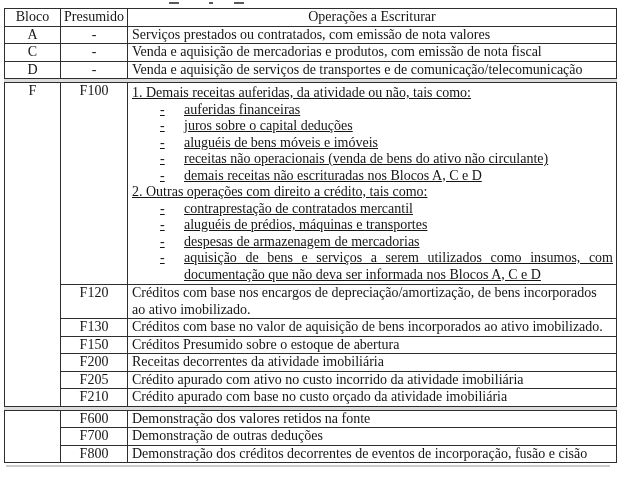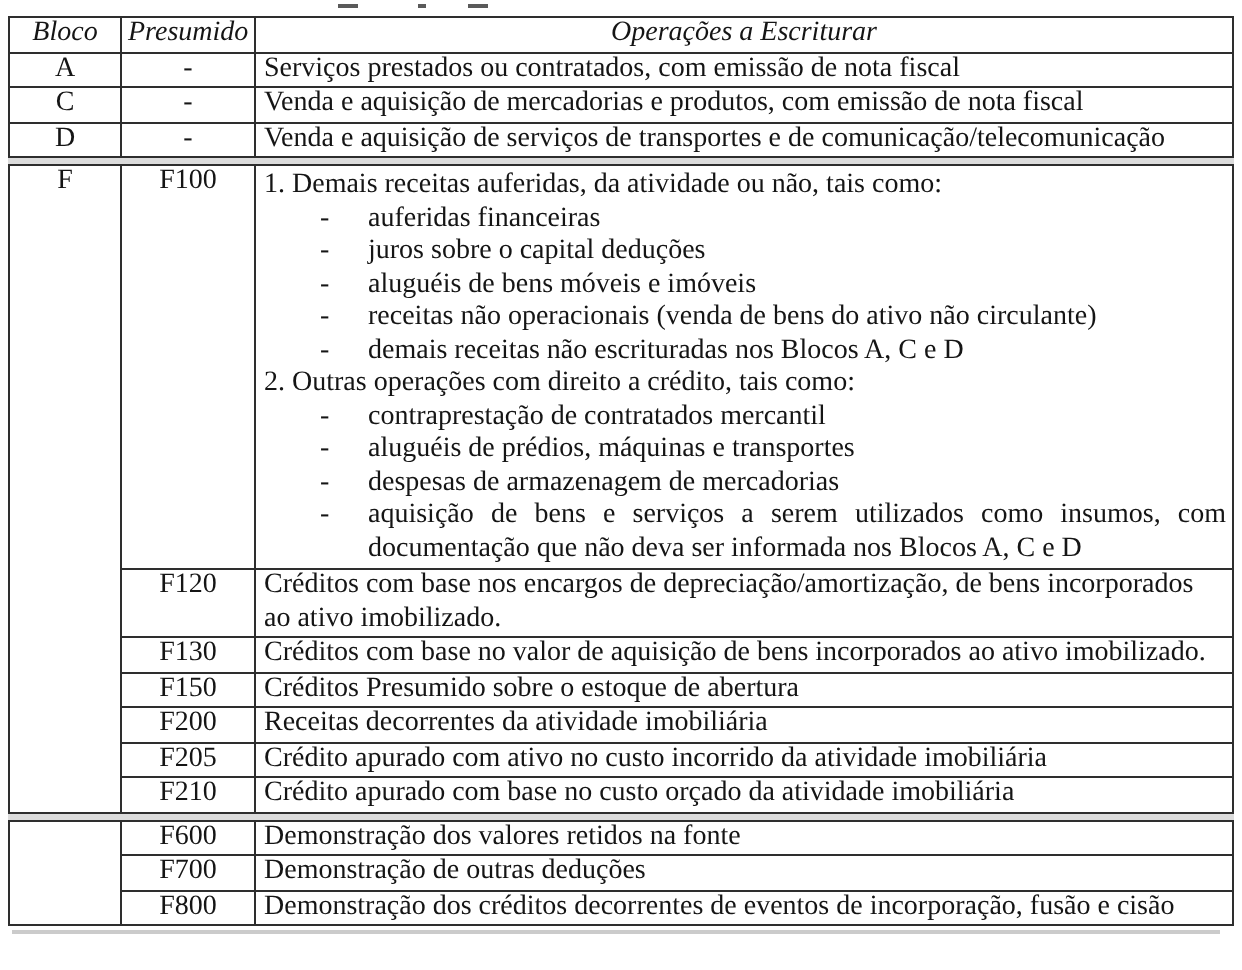--- a/index.html
+++ b/index.html
@@ -29,27 +29,27 @@
   col.c1 { width: 56px; }
   col.c2 { width: 67px; }
   .tbl th, .tbl td {
     border: 1px solid #2e2e2e;
     vertical-align: top;
     line-height: 16.5px;
     padding: 0 3px;
     font-weight: normal;
     font-size: 14px;
   }
-  th.hdr { text-align: center; font-style: italic; }
+  th.hdr { text-align: center; }
   td.c   { text-align: center; }
   td.ops { text-align: left; padding: 0 3px 0 4px; }
   .just  { text-align: justify; text-align-last: left; }
   .nw    { white-space: nowrap; overflow: hidden; }
 
-  td.f100-cell { padding: 2px 3px 1px 4px; }
+  td.f100-cell { padding: 2px 3px 1px 4px; text-decoration: underline; }
   .bullet { display: flex; }
   .bullet .dash { flex: 0 0 24px; padding-left: 28px; box-sizing: content-box; }
   .bullet .btxt { flex: 1 1 auto; }
 
   .sep { height: 3px; background: #dcdcdc; width: 613px; }
 </style>
 </head>
 <body>
 
 <div class="page">
@@ -70,21 +70,21 @@
       <tr>
         <th class="hdr">Bloco</th>
         <th class="hdr">Presumido</th>
         <th class="hdr">Operações a Escriturar</th>
       </tr>
     </thead>
     <tbody>
       <tr>
         <td class="c">A</td>
         <td class="c">-</td>
-        <td class="ops nw">Serviços prestados ou contratados, com emissão de nota fiscal</td>
+        <td class="ops nw">Serviços prestados ou contratados, com emissão de nota valores</td>
       </tr>
       <tr>
         <td class="c">C</td>
         <td class="c">-</td>
         <td class="ops nw">Venda e aquisição de mercadorias e produtos, com emissão de nota fiscal</td>
       </tr>
       <tr>
         <td class="c">D</td>
         <td class="c">-</td>
         <td class="ops nw">Venda e aquisição de serviços de transportes e de comunicação/telecomunicação</td>

